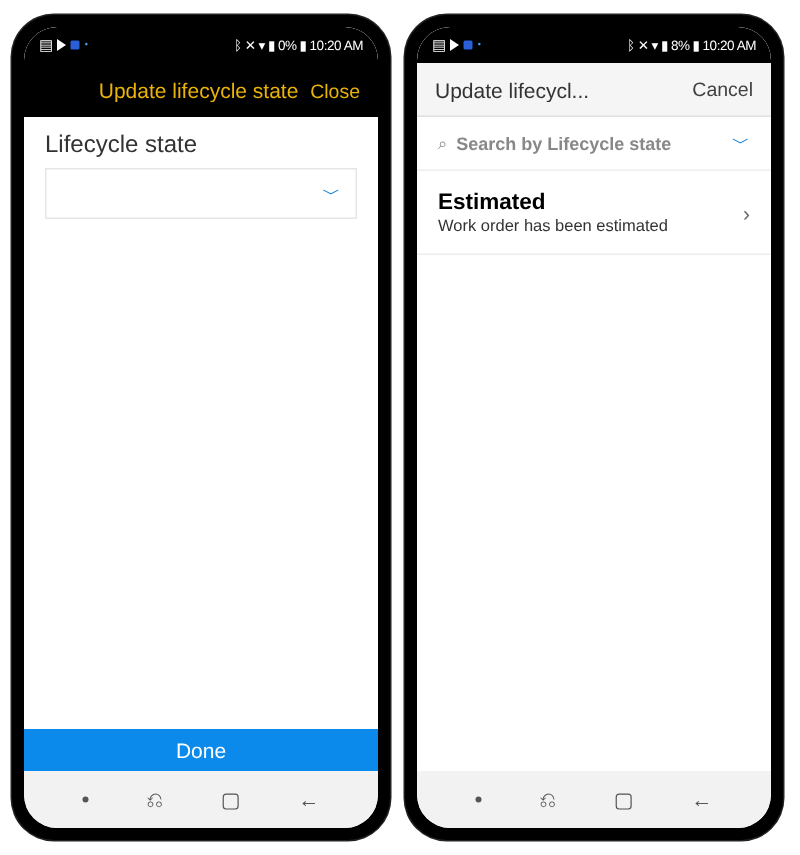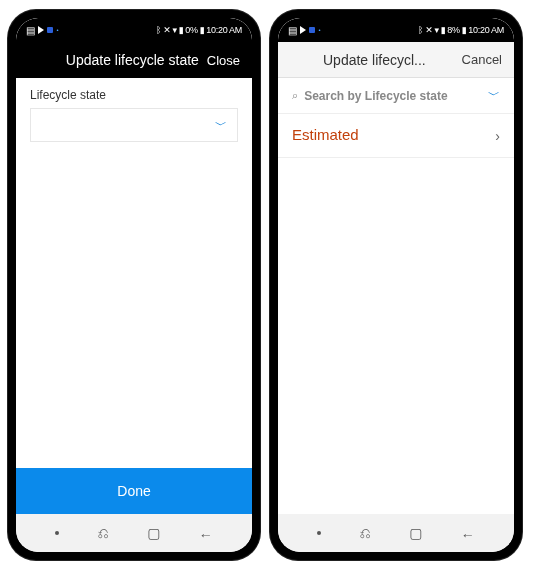--- a/index.html
+++ b/index.html
@@ -49,54 +49,54 @@
     height: 36px;
     display: flex;
     align-items: center;
     justify-content: space-between;
     padding: 0 12px;
     font-size: 14px;
     border-bottom: 1px solid #e0e0e0;
   }
   .app-header.dark {
     background: #000;
-    color: #ffffff;
+    color: #eab308;
     border-bottom: none;
   }
   .app-header.light {
     background: #f5f5f5;
     color: #111;
   }
   .app-header.light .hdr-cancel { color: #404040; }
   .hdr-title { flex: 1; overflow: hidden; white-space: nowrap; text-overflow: ellipsis; }
   .app-header.dark .hdr-title { text-align: center; }
-  .app-header.light .hdr-title { text-align: left; color: #333; margin-left: 33px; }
+  .app-header.light .hdr-title { text-align: left; color: #333; }
   .hdr-close { font-size: 13px; cursor: pointer; }
   .content { flex: 1; background: #fff; overflow: hidden; position: relative; }
   .field-label {
-    font-size: 12px;
+    font-size: 16px;
     color: #333;
     padding: 10px 26px 6px 14px;
   }
   .dropdown {
     margin: 0 14px;
     height: 34px;
     border: 1px solid #e6e6e6;
     display: flex;
     align-items: center;
     justify-content: flex-end;
     padding: 0 10px;
     cursor: pointer;
   }
   .chevron-down {
     color: #0078d4;
     font-size: 12px;
   }
   .done-bar {
-    height: 46px;
+    height: 28px;
     background: #0b8aeb;
     color: #fff;
     display: flex;
     align-items: center;
     justify-content: center;
     font-size: 14px;
     cursor: pointer;
   }
   .nav-bar {
     height: 38px;
@@ -121,21 +121,21 @@
   .search-icon { color: #888; font-size: 11px; margin-right: 6px; }
   .search-placeholder { color: #888; font-size: 12px; flex: 1; font-weight: bold; }
   .list-item {
     padding: 12px 14px;
     border-bottom: 1px solid #eee;
     display: flex;
     align-items: center;
     cursor: pointer;
   }
   .list-item-text { flex: 1; }
-  .list-item-title { font-size: 15px; font-weight: 400; color: #c2410c; margin-bottom: 2px; }
+  .list-item-title { font-size: 15px; font-weight: 700; color: #000000; margin-bottom: 2px; }
   .list-item-sub { font-size: 11px; color: #333; }
   .chevron-right { color: #666; font-size: 14px; }
   .ico-play { display:inline-block; width:0; height:0; border-left:6px solid #fff; border-top:4px solid transparent; border-bottom:4px solid transparent; }
   .ico-sq { display:inline-block; width:6px; height:6px; background:#2b5fd9; border-radius:1px; }
   .tiny { font-size: 9px; letter-spacing: -0.3px; }
 </style>
 </head>
 <body>
 
 <div class="phone">
@@ -205,20 +205,21 @@
     </div>
     <div class="content">
       <div class="search-row">
         <span class="search-icon">⌕</span>
         <span class="search-placeholder">Search by Lifecycle state</span>
         <span class="chevron-down">﹀</span>
       </div>
       <div class="list-item">
         <div class="list-item-text">
           <div class="list-item-title">Estimated</div>
+          <div class="list-item-sub">Work order has been estimated</div>
         </div>
         <span class="chevron-right">›</span>
       </div>
     </div>
     <div class="nav-bar">
       <span class="nav-dot"></span>
       <span class="nav-icon">⎌</span>
       <span class="nav-icon">▢</span>
       <span class="nav-icon">←</span>
     </div>

